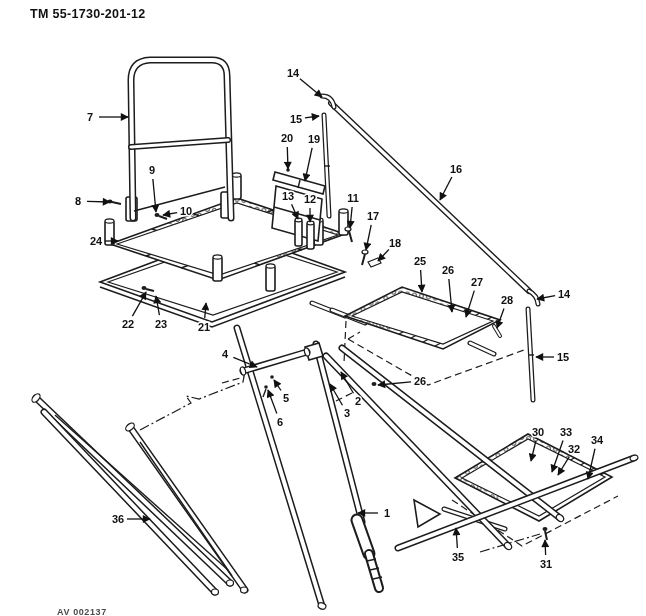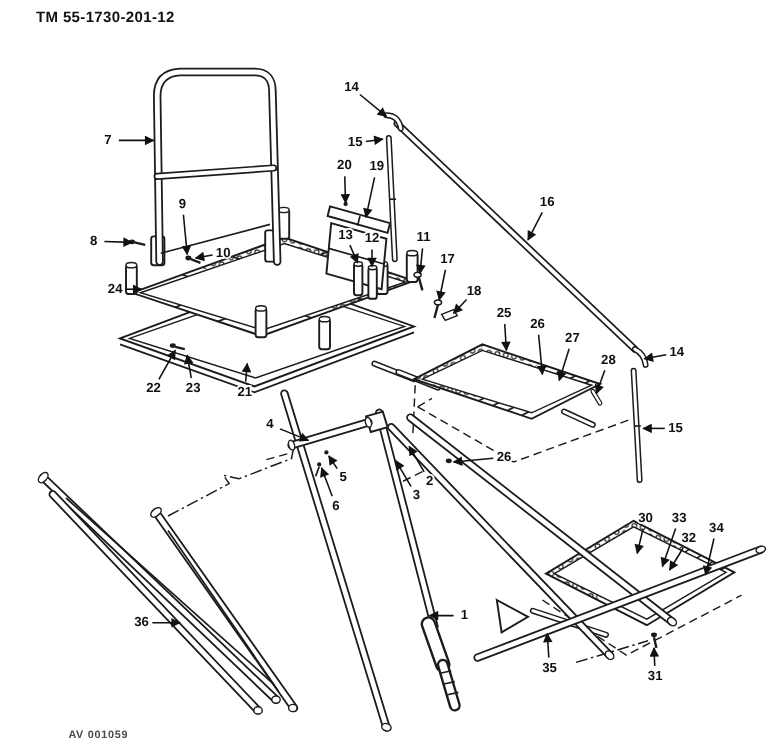--- a/index.html
+++ b/index.html
@@ -299,14 +299,14 @@
         <text x="566" y="432" text-anchor="middle" dominant-baseline="central" class="callout-text">33</text>
         <line x1="569.283123169021" y1="456.66492485034087" x2="558" y2="475" class="leader" marker-end="url(#arr)"></line>
         <text x="574" y="449" text-anchor="middle" dominant-baseline="central" class="callout-text">32</text>
         <line x1="594.9762644397111" y1="448.76952076125156" x2="588" y2="479" class="leader" marker-end="url(#arr)"></line>
         <text x="597" y="440" text-anchor="middle" dominant-baseline="central" class="callout-text">34</text>
         <line x1="545.6253250975903" y1="555.0078023421688" x2="545" y2="540" class="leader" marker-end="url(#arr)"></line>
         <text x="546" y="564" text-anchor="middle" dominant-baseline="central" class="callout-text">31</text>
       </g>
   </svg>
 
-  <div class="fig-code">AV 001059</div>
+  <div class="fig-code">AV 002137</div>
 </div>
 
 </body></html>

